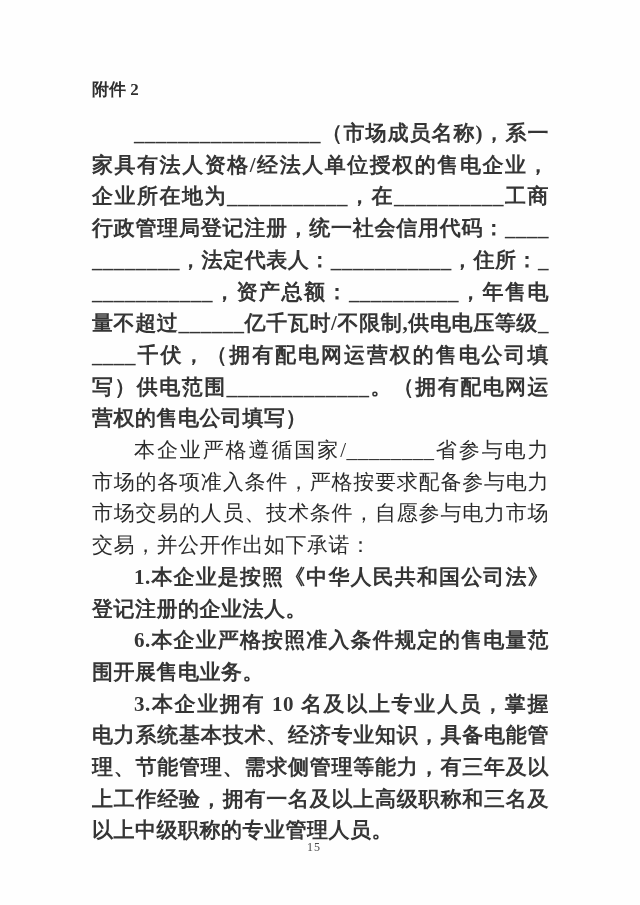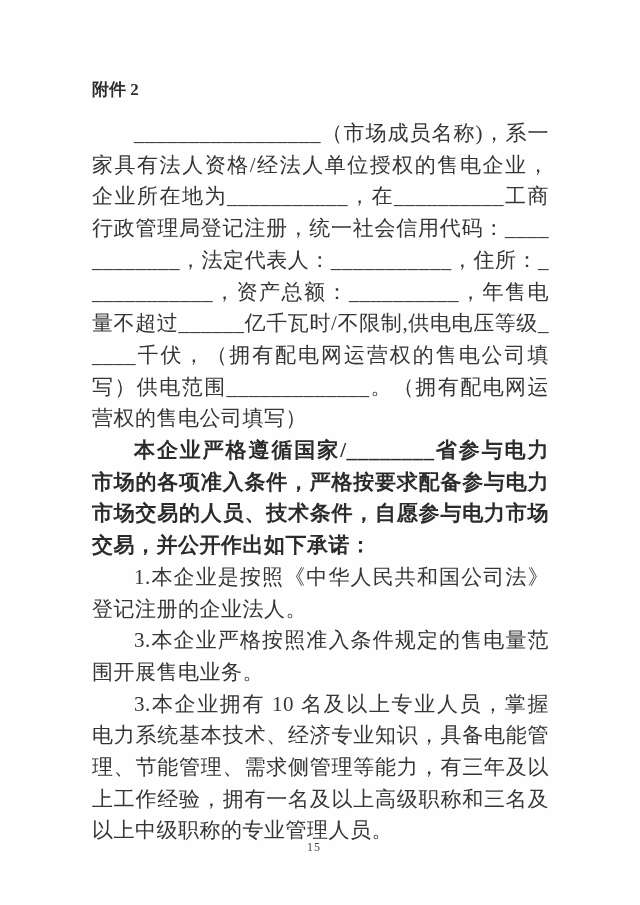--- a/index.html
+++ b/index.html
@@ -37,23 +37,24 @@
   }
   .doc-body p {
     margin: 0;
     font-size: 21px;
     line-height: 31.7px;
     text-align: justify;
     text-justify: inter-character;
     text-indent: 2em;
     letter-spacing: 0.5px;
     word-break: break-all;
+    font-weight: bold;
   }
   .doc-body p.bold {
-    font-weight: bold;
+    font-weight: normal;
     color: #2b2b2b;
   }
   .page-number {
     position: absolute;
     left: 0;
     right: 12px;
     bottom: 50px;
     text-align: center;
     font-size: 12px;
     color: #4a4a4a;
@@ -65,19 +66,19 @@
 
 <div class="page">
 
   <p class="attachment-label">附件 2</p>
 
 
   <div class="doc-body">
     <p>_________________（市场成员名称)，系一家具有法人资格/经法人单位授权的售电企业，企业所在地为___________，在__________工商行政管理局登记注册，统一社会信用代码：____________，法定代表人：___________，住所：____________，资产总额：__________，年售电量不超过______亿千瓦时/不限制,供电电压等级_____千伏，（拥有配电网运营权的售电公司填写）供电范围_____________。（拥有配电网运营权的售电公司填写）</p>
     <p class="bold">本企业严格遵循国家/________省参与电力市场的各项准入条件，严格按要求配备参与电力市场交易的人员、技术条件，自愿参与电力市场交易，并公开作出如下承诺：</p>
     <p>1.本企业是按照《中华人民共和国公司法》登记注册的企业法人。</p>
-    <p>3.本企业严格按照准入条件规定的售电量范围开展售电业务。</p>
+    <p>6.本企业严格按照准入条件规定的售电量范围开展售电业务。</p>
     <p>3.本企业拥有 10 名及以上专业人员，掌握电力系统基本技术、经济专业知识，具备电能管理、节能管理、需求侧管理等能力，有三年及以上工作经验，拥有一名及以上高级职称和三名及以上中级职称的专业管理人员。</p>
   </div>
 
   <div class="page-number">15</div>
 
 </div>
 
 </body></html>

